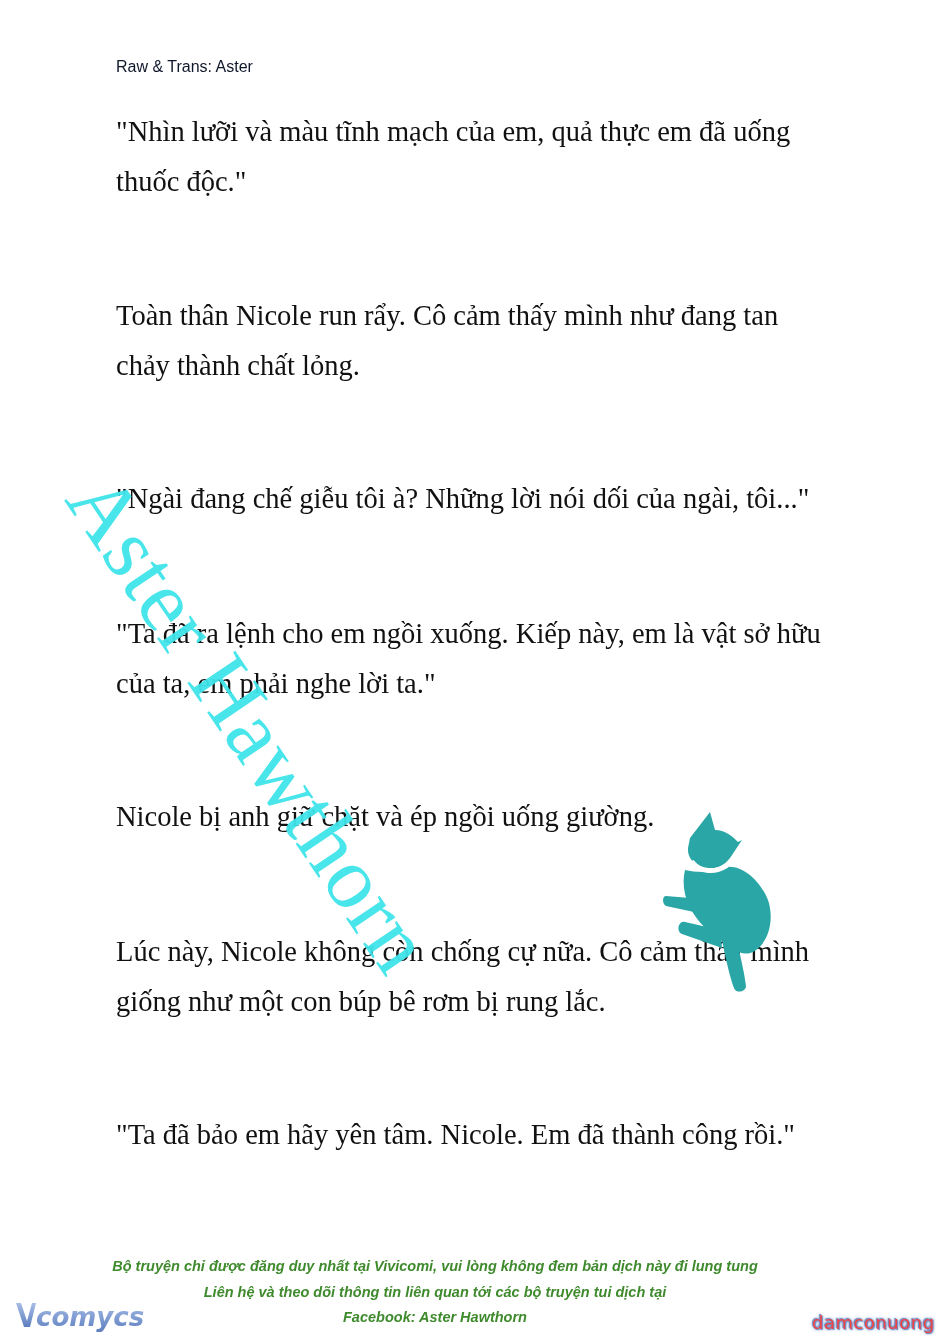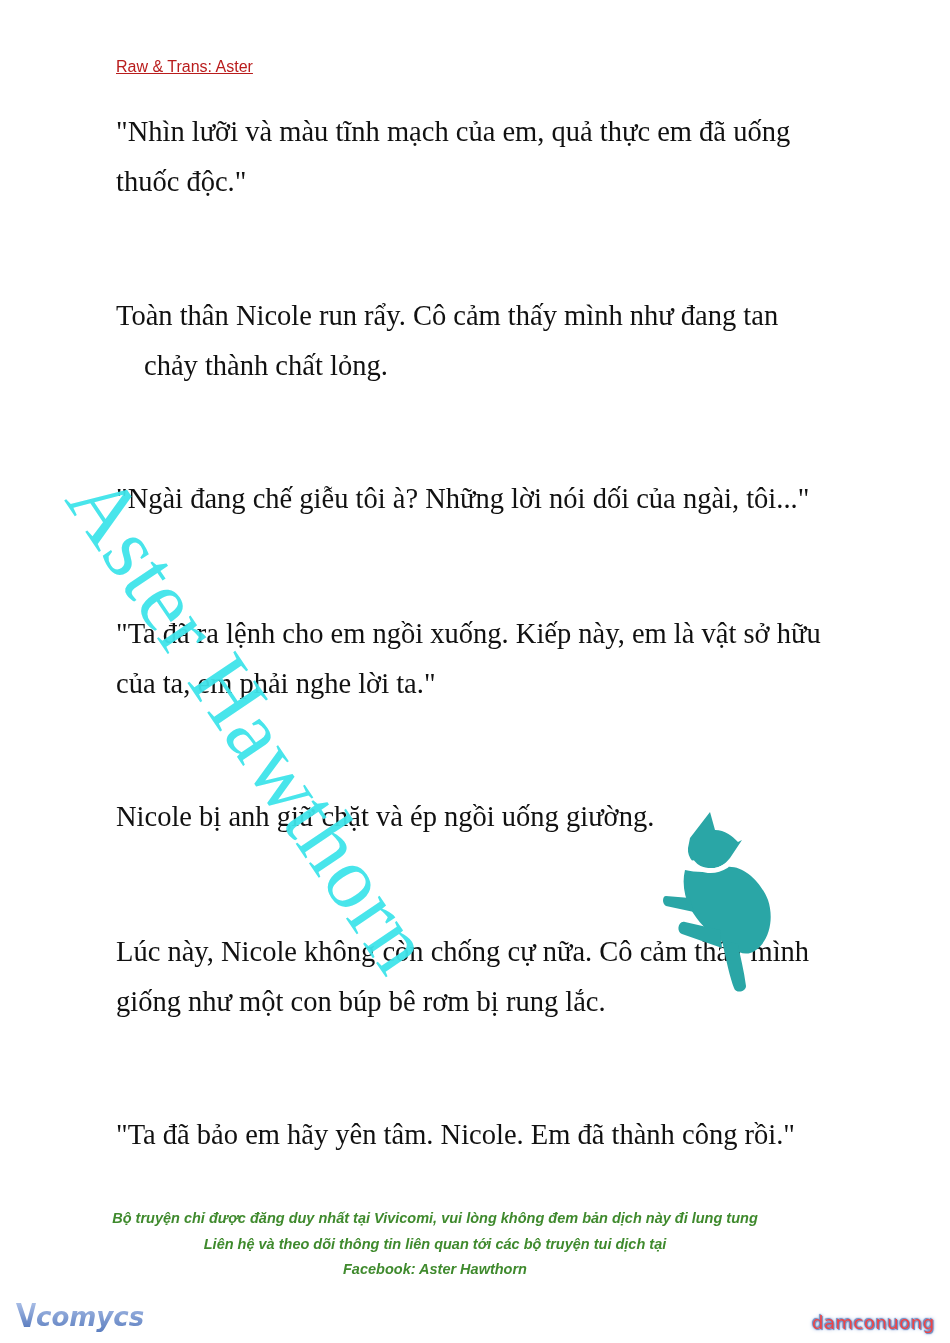--- a/index.html
+++ b/index.html
@@ -18,22 +18,21 @@
       left: 0; top: 0;
       width: 950px; height: 1343px;
       background: #ffffff;
     }
     .header {
       position: absolute;
       left: 116px;
       top: 58px;
       font-family: "Liberation Sans", sans-serif;
       font-size: 16px;
-      color: #b91c1c;
-      text-decoration: underline;
+      color: #0f172a;
     }
     .line {
       position: absolute;
       left: 116px;
       font-family: "Liberation Serif", serif;
       font-size: 28.5px;
       color: #111111;
       white-space: nowrap;
       line-height: 1;
     }
@@ -64,20 +63,21 @@
       position: absolute;
       left: 0;
       width: 870px;
       text-align: center;
       font-family: "Liberation Sans", sans-serif;
       font-style: italic;
       font-weight: bold;
       font-size: 14.5px;
       color: #3f8a2d;
       white-space: nowrap;
+      margin-top: 48px;
     }
     .logo-left {
       position: absolute;
       left: 10px;
       top: 1295px;
       width: 140px;
       height: 40px;
     }
     .logo-right {
       position: absolute;
@@ -94,21 +94,21 @@
 <body>
 
 <div class="page">
 
   <div class="header">Raw &amp; Trans: Aster</div>
 
   <div class="line" style="top:118px;">"Nhìn lưỡi và màu tĩnh mạch của em, quả thực em đã uống</div>
   <div class="line" style="top:168px;">thuốc độc."</div>
 
   <div class="line" style="top:302px;">Toàn thân Nicole run rẩy. Cô cảm thấy mình như đang tan</div>
-  <div class="line" style="top:352px;margin-left:28px;">chảy thành chất lỏng.</div>
+  <div class="line" style="top:352px;">chảy thành chất lỏng.</div>
 
   <div class="line" style="top:485px;">"Ngài đang chế giễu tôi à? Những lời nói dối của ngài, tôi..."</div>
 
   <div class="line" style="top:620px;">"Ta đã ra lệnh cho em ngồi xuống. Kiếp này, em là vật sở hữu</div>
   <div class="line" style="top:670px;text-align:right;">của ta, em phải nghe lời ta."</div>
 
   <div class="line" style="top:803px;">Nicole bị anh giữ chặt và ép ngồi uống giường.</div>
 
   <div class="line" style="top:938px;">Lúc này, Nicole không còn chống cự nữa. Cô cảm thấy mình</div>
   <div class="line" style="top:988px;">giống như một con búp bê rơm bị rung lắc.</div>

